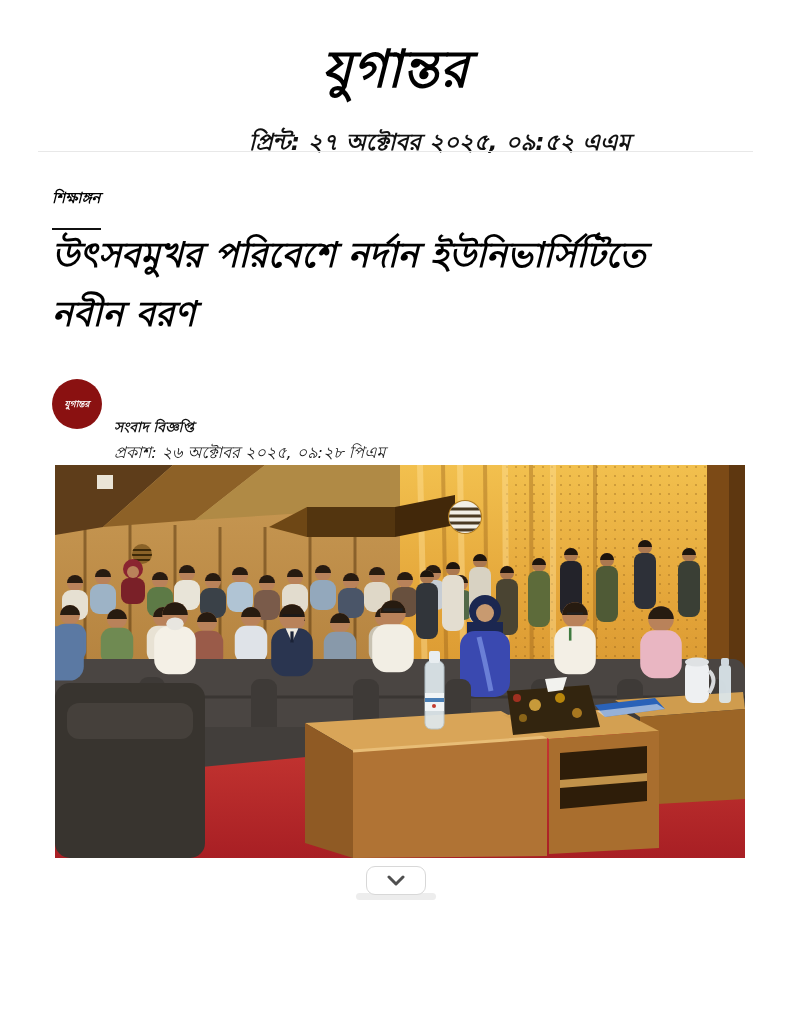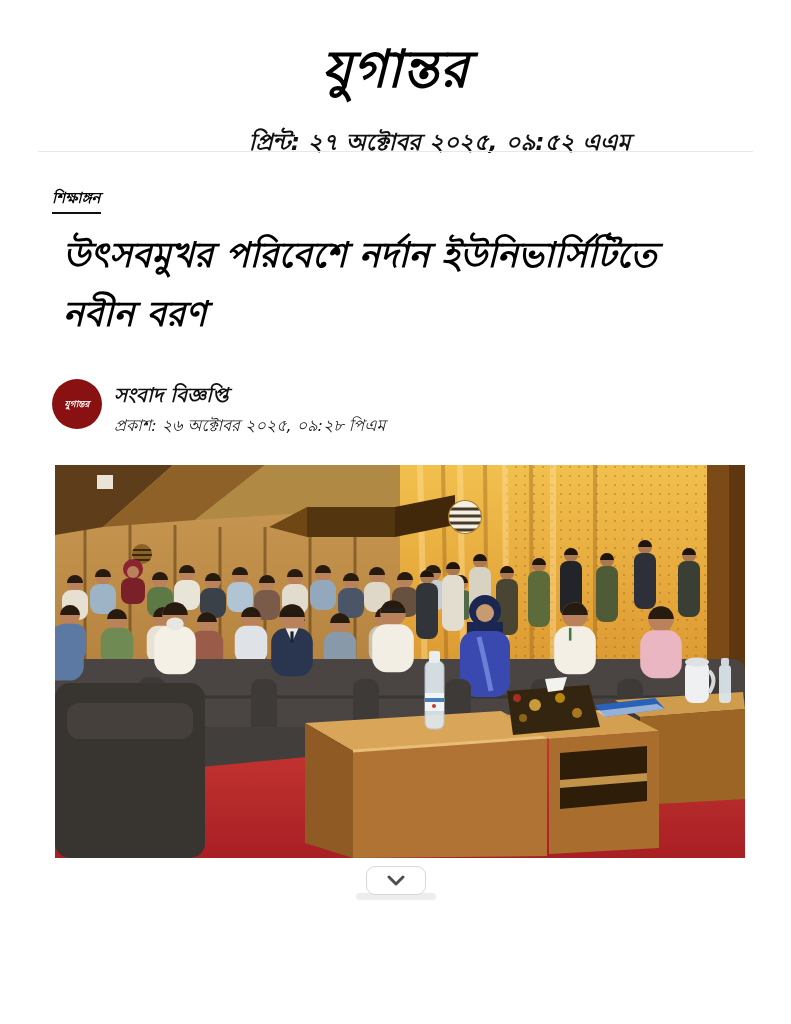--- a/index.html
+++ b/index.html
@@ -8,31 +8,31 @@
 
   .masthead-logo{position:absolute;top:40px;left:0;width:100%;text-align:center;
     font-family:"DejaVu Serif","Liberation Serif",serif;
     font-size:52px;font-weight:800;line-height:1.1;letter-spacing:1px;color:#000;cursor:pointer;}
   .print-line{position:absolute;top:124px;left:0;width:100%;text-align:center;
     font-size:23px;font-weight:600;color:#111;margin-left:44px;}
 
   .divider{position:absolute;top:151px;left:38px;right:38px;height:1px;background:#e8e8e8;}
 
   .category{position:absolute;top:186px;left:52px;font-size:15px;font-weight:700;color:#000;
-    text-decoration:none;border-bottom:2px solid #111;padding-bottom:1px;cursor:pointer;}
-
-  .headline{position:absolute;top:226px;left:63px;width:668px;margin:0;
+    text-decoration:none;border-bottom:2px solid #111;padding-bottom:17px;cursor:pointer;}
+
+  .headline{position:absolute;top:226px;left:52px;width:668px;margin:0;
     font-size:35px;line-height:1.68;font-weight:700;color:#000;}
 
   .byline{position:absolute;top:379px;left:52px;display:flex;align-items:flex-start;gap:12px;}
   .source-logo{width:50px;height:50px;border-radius:50%;background:#8a1111;flex:0 0 auto;
     display:flex;align-items:center;justify-content:center;overflow:hidden;}
   .source-logo span{color:#fff;font-size:9px;font-weight:700;white-space:nowrap;}
   .byline-text{padding-top:1px;}
-  .source-name{font-size:20px;font-weight:600;color:#111;}
+  .source-name{font-size:14px;font-weight:600;color:#111;margin-top:36px;}
   .publish-line{font-size:16px;font-weight:500;color:#1a1a1a;}
 
   .photo{position:absolute;top:465px;left:55px;width:690px;height:393px;margin:0;
     overflow:hidden;background:#c49043;}
   .photo svg{display:block;width:690px;height:393px;}
 
   .expander{position:absolute;top:866px;left:0;width:100%;display:flex;flex-direction:column;align-items:center;}
   .expand-button{width:60px;height:29px;background:#fff;border:1px solid #d8d8d8;border-radius:9px;
     display:flex;align-items:center;justify-content:center;cursor:pointer;position:relative;z-index:2;padding:0;}
   .expander-bar{width:80px;height:7px;background:#ededed;border-radius:4px;margin-top:-2px;z-index:1;}

